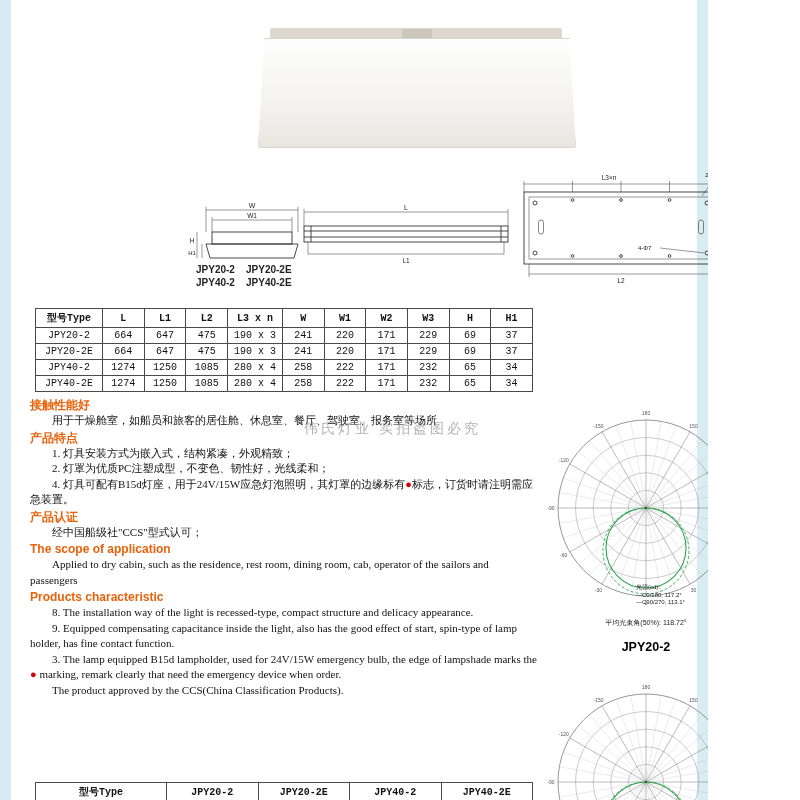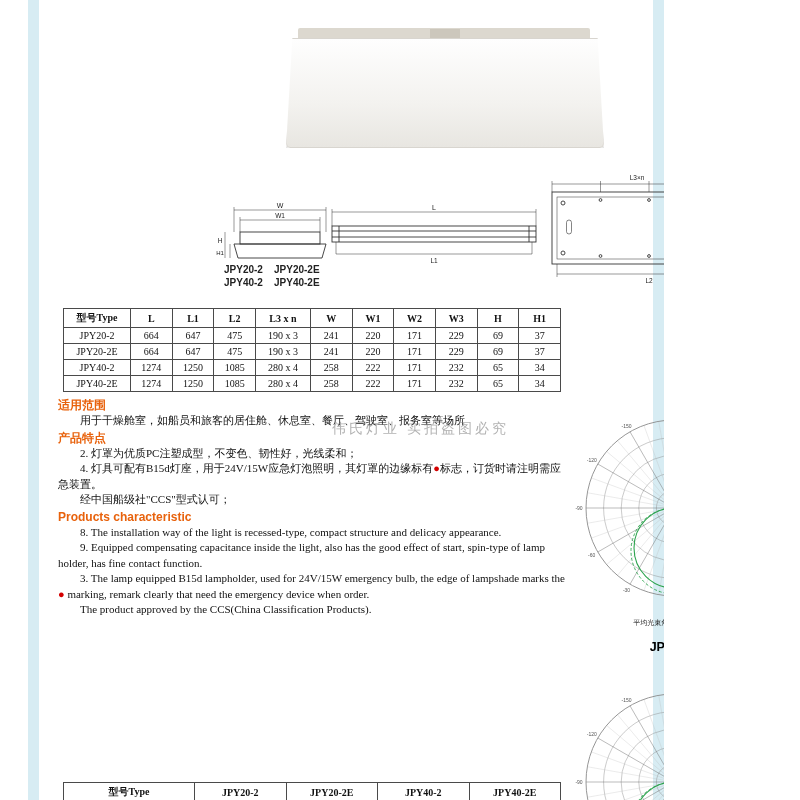--- a/index.html
+++ b/index.html
@@ -1,17 +1,17 @@
 <!DOCTYPE html>
 <html><head>
 <meta charset="utf-8">
 <style>
   html,body{margin:0;padding:0;background:#fff;}
-  #page{position:relative;width:636px;height:800px;overflow:hidden;background:#fff;
-        font-family:"Liberation Serif",serif;color:#111;margin-left:28px;}
+  #page{position:relative;width:708px;height:800px;overflow:hidden;background:#fff;
+        font-family:"Liberation Serif",serif;color:#111;}
   .edge{position:absolute;top:0;width:11px;height:800px;background:#d7ecf3;}
   .edge.left{left:0;} .edge.right{right:0;}
 
   
   #photo{position:absolute;left:250px;top:16px;width:330px;height:142px;}
   .p-strip{position:absolute;left:20px;top:12px;width:292px;height:12px;background:#dcd8cf;border-radius:2px;}
   .p-body{position:absolute;left:8px;top:22px;width:316px;height:108px;
           background:linear-gradient(180deg,#fefefe 0%,#f3f2ef 60%,#e8e6e1 100%);
           border:1px solid #d8d5cf;border-radius:4px;
           box-shadow:0 8px 18px rgba(0,0,0,.15),0 2px 4px rgba(0,0,0,.08);
@@ -25,21 +25,21 @@
   svg.draw text{font-family:"Liberation Sans",sans-serif;fill:#222;}
   #end-view{left:188px;top:198px;width:118px;height:74px;}
   #side-view{left:298px;top:202px;width:216px;height:62px;}
   #plan-view{left:514px;top:168px;width:222px;height:120px;}
 
   #models{position:absolute;left:196px;top:264px;width:110px;
           display:grid;grid-template-columns:50px 58px;row-gap:2px;
           font-family:"Liberation Sans",sans-serif;font-size:10px;font-weight:600;color:#222;}
 
   
-  table{border-collapse:collapse;table-layout:fixed;font-family:Liberation Serif, serif;padding-left:25px;}
+  table{border-collapse:collapse;table-layout:fixed;font-family:Liberation Mono, monospace;padding-left:25px;}
   #spec-table{position:absolute;left:35px;top:308px;width:498px;}
   #spec-table th,#spec-table td{border:1px solid #4a4a4a;font-size:10px;text-align:center;padding:2px 0;color:#111;}
   #spec-table thead th{font-weight:600;}
   #spec-table tbody th{font-weight:normal;}
   #spec-table th:nth-child(1){width:66px;}
   #spec-table th:nth-child(5){width:54px;}
   #power-table{position:absolute;left:35px;top:782px;width:498px;}
   #power-table th,#power-table td{border:1px solid #4a4a4a;font-size:10px;text-align:center;padding:2px 0;color:#111;}
   #power-table thead th{font-weight:600;}
   #power-table th:nth-child(1){width:130px;}
@@ -241,29 +241,33 @@
           <td>232</td>
           <td>65</td>
           <td>34</td>
         </tr>
       </tbody>
     </table>
 
   <div id="watermark">伟氏灯业 实拍盗图必究</div>
 
   <div id="text-col">
-    <h3 class="sec-h">适用范围</h3>
+    <h3 class="sec-h">接触性能好</h3>
     <p class="para ind">用于干燥舱室，如船员和旅客的居住舱、休息室、餐厅、驾驶室、报务室等场所</p>
 
     <h3 class="sec-h">产品特点</h3>
+    <p class="para ind">1. 灯具安装方式为嵌入式，结构紧凑，外观精致；</p>
     <p class="para ind">2. 灯罩为优质PC注塑成型，不变色、韧性好，光线柔和；</p>
     <p class="para ind"><span>4. 灯具可配有B15d灯座，用于24V/15W应急灯泡照明，其灯罩的边缘标有</span><span class="dot">●</span><span>标志，订货时请注明需应急装置。</span></p>
 
+    <h3 class="sec-h">产品认证</h3>
     <p class="para ind">经中国船级社"CCS"型式认可；</p>
 
+    <h3 class="sec-h">The scope of application</h3>
+    <p class="para ind">Applied to dry cabin, such as the residence, rest room, dining room, cab, operator of the sailors and passengers</p>
 
     <h3 class="sec-h">Products characteristic</h3>
     <p class="para ind">8. The installation way of the light is recessed-type, compact structure and delicacy appearance.</p>
     <p class="para ind">9. Equipped compensating capacitance inside the light, also has the good effect of start, spin-type of lamp holder, has fine contact function.</p>
     <p class="para ind"><span>3. The lamp equipped B15d lampholder, used for 24V/15W emergency bulb, the edge of lampshade marks the </span><span class="dot">●</span><span> marking, remark clearly that need the emergency device when order.</span></p>
 
     <p class="para ind">The product approved by the CCS(China Classification Products).</p>
   </div>
 
   <div id="chart1" class="chart">

